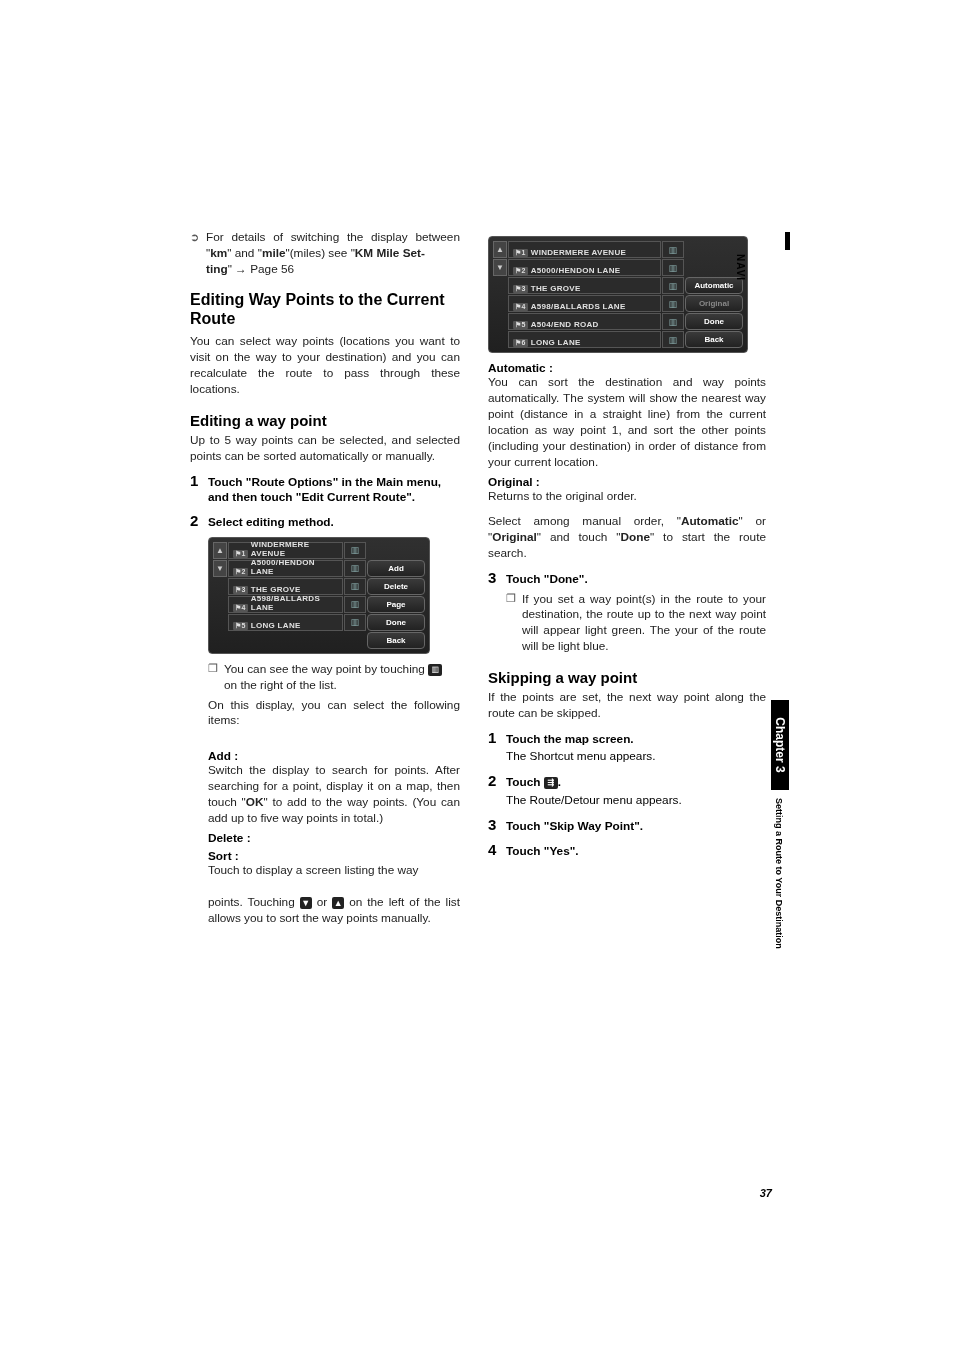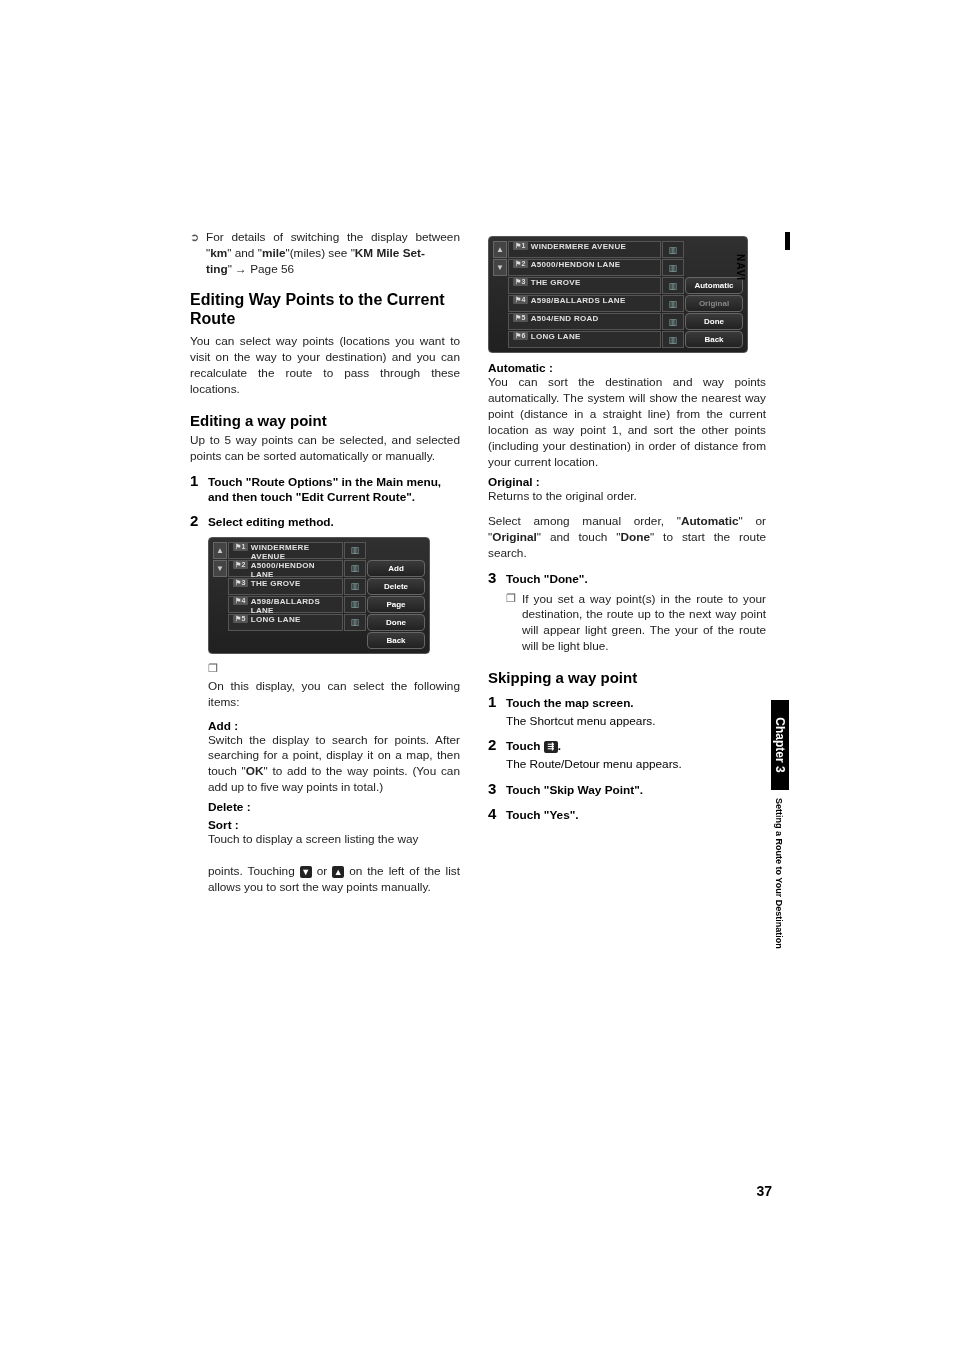--- a/index.html
+++ b/index.html
@@ -157,21 +157,21 @@
     font-size: 8px;
     border: 1px solid #666;
   }
   .device-cell {
     flex: 1;
     background: #2b2b2b;
     color: #e0e0e0;
     font-size: 8px;
     font-weight: bold;
     display: flex;
-    align-items: flex-start;
+    align-items: flex-end;
     padding: 0 4px;
     border: 1px solid #555;
     letter-spacing: 0.3px;
   }
   .device-cell .tag {
     background: #555;
     color: #ddd;
     font-size: 7px;
     padding: 0 2px;
     margin-right: 3px;
@@ -266,22 +266,23 @@
     font-weight: bold;
     white-space: nowrap;
     position: absolute;
     left: 10px;
     top: 0;
   }
   .page-num {
     position: absolute;
     bottom: 152px;
     right: 182px;
-    font-size: 14px;
-    font-weight: bold;
+    font-size: 11px;
+    font-weight: bold;
+    font-style: italic;
   }
 </style>
 </head>
 <body>
 
 <div class="page">
 
   <div class="side-navi">
     <div class="bar"></div>
     <div class="vt">NAVI</div>
@@ -374,25 +375,29 @@
             <div style="width:14px"></div>
             <div style="flex:1"></div>
             <div style="width:22px"></div>
             <div class="device-btn">Back</div>
           </div>
         </div>
       </div>
 
       <div class="note-row">
         <span class="note-sym">❐</span>
+        <span class="body-text">
+          <span>You can see the way point by touching </span><span class="icon-small">▥</span><br>
+          <span> on the right of the list.</span>
+        </span>
       </div>
 
       <div class="body-text" style="margin-left:18px;margin-top:4px"><span>On this display, you can select the following items:</span></div>
 
-      <div style="margin-left:18px;margin-top:8px">
+      <div style="margin-left:18px;margin-top:20px">
         <div class="sub-b">Add :</div>
         <div class="body-text">
           <span>Switch the display to search for points. After searching for a point, display it on a map, then touch "</span><b>OK</b><span>" to add to the way points. (You can add up to five way points in total.)</span>
         </div>
 
         <div class="sub-b">Delete :</div>
 
         <div class="sub-b">Sort :</div>
         <div class="body-text">
           <span>Touch to display a screen listing the way</span><br><br>
@@ -475,20 +480,21 @@
       <div class="step-row">
         <span class="step-num">3</span>
         <span class="step-title">Touch "Done".</span>
       </div>
       <div class="note-row">
         <span class="note-sym">❐</span>
         <span class="body-text">If you set a way point(s) in the route to your destination, the route up to the next way point will appear light green. The your of the route will be light blue.</span>
       </div>
 
       <div class="heading2">Skipping a way point</div>
+      <div class="body-text"><span>If the points are set, the next way point along the route can be skipped.</span></div>
 
       <div class="step-row">
         <span class="step-num">1</span>
         <span class="step-title">Touch the map screen.</span>
       </div>
       <div class="step-body">The Shortcut menu appears.</div>
 
       <div class="step-row">
         <span class="step-num">2</span>
         <span class="step-title">

